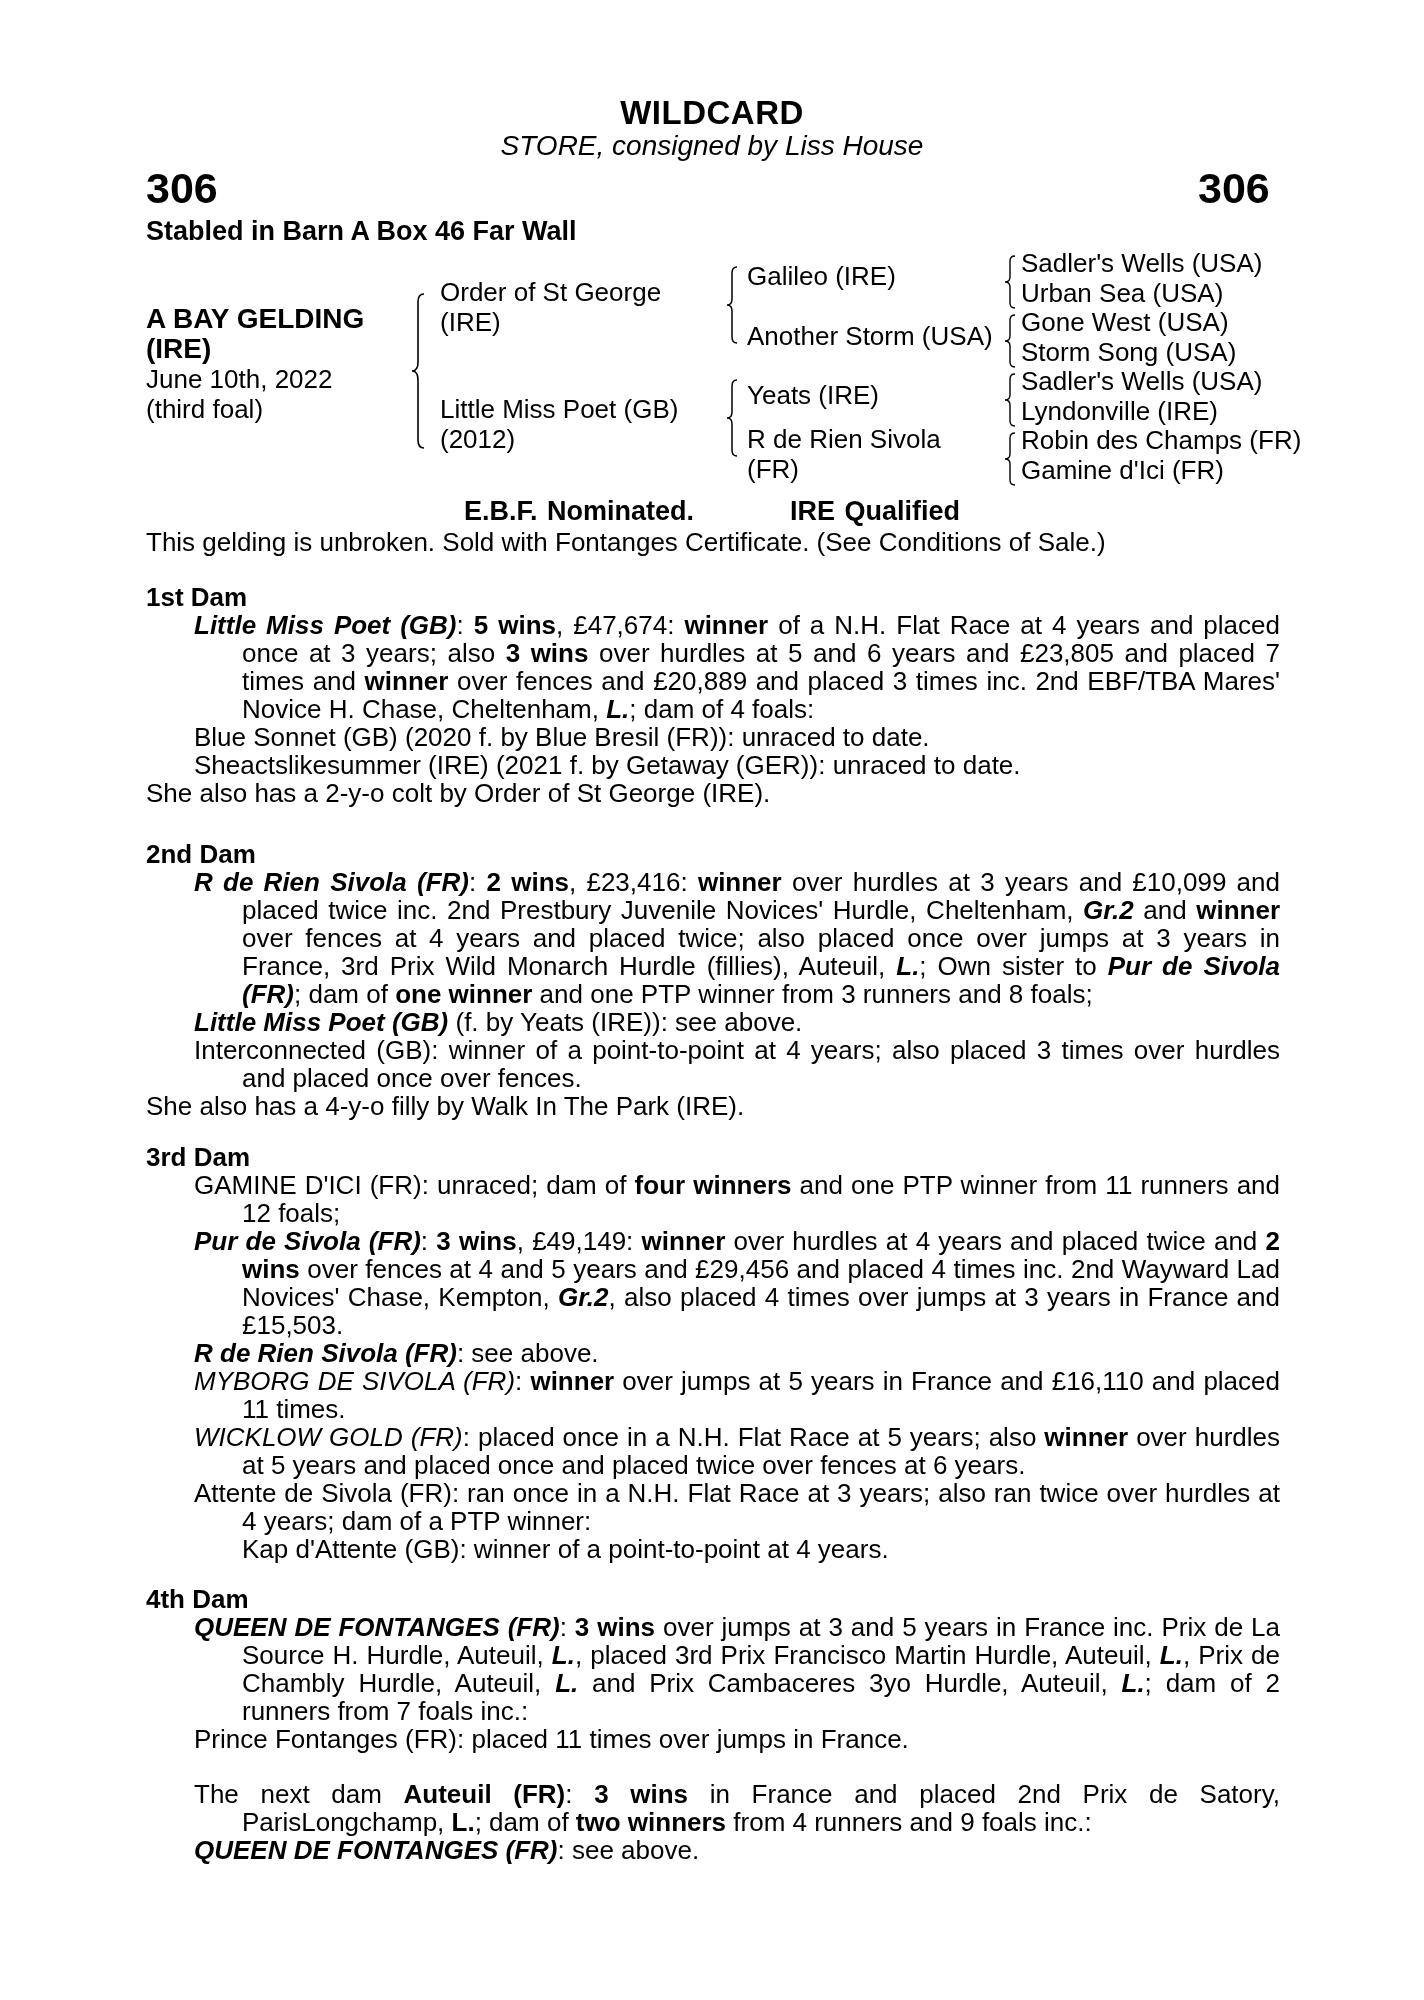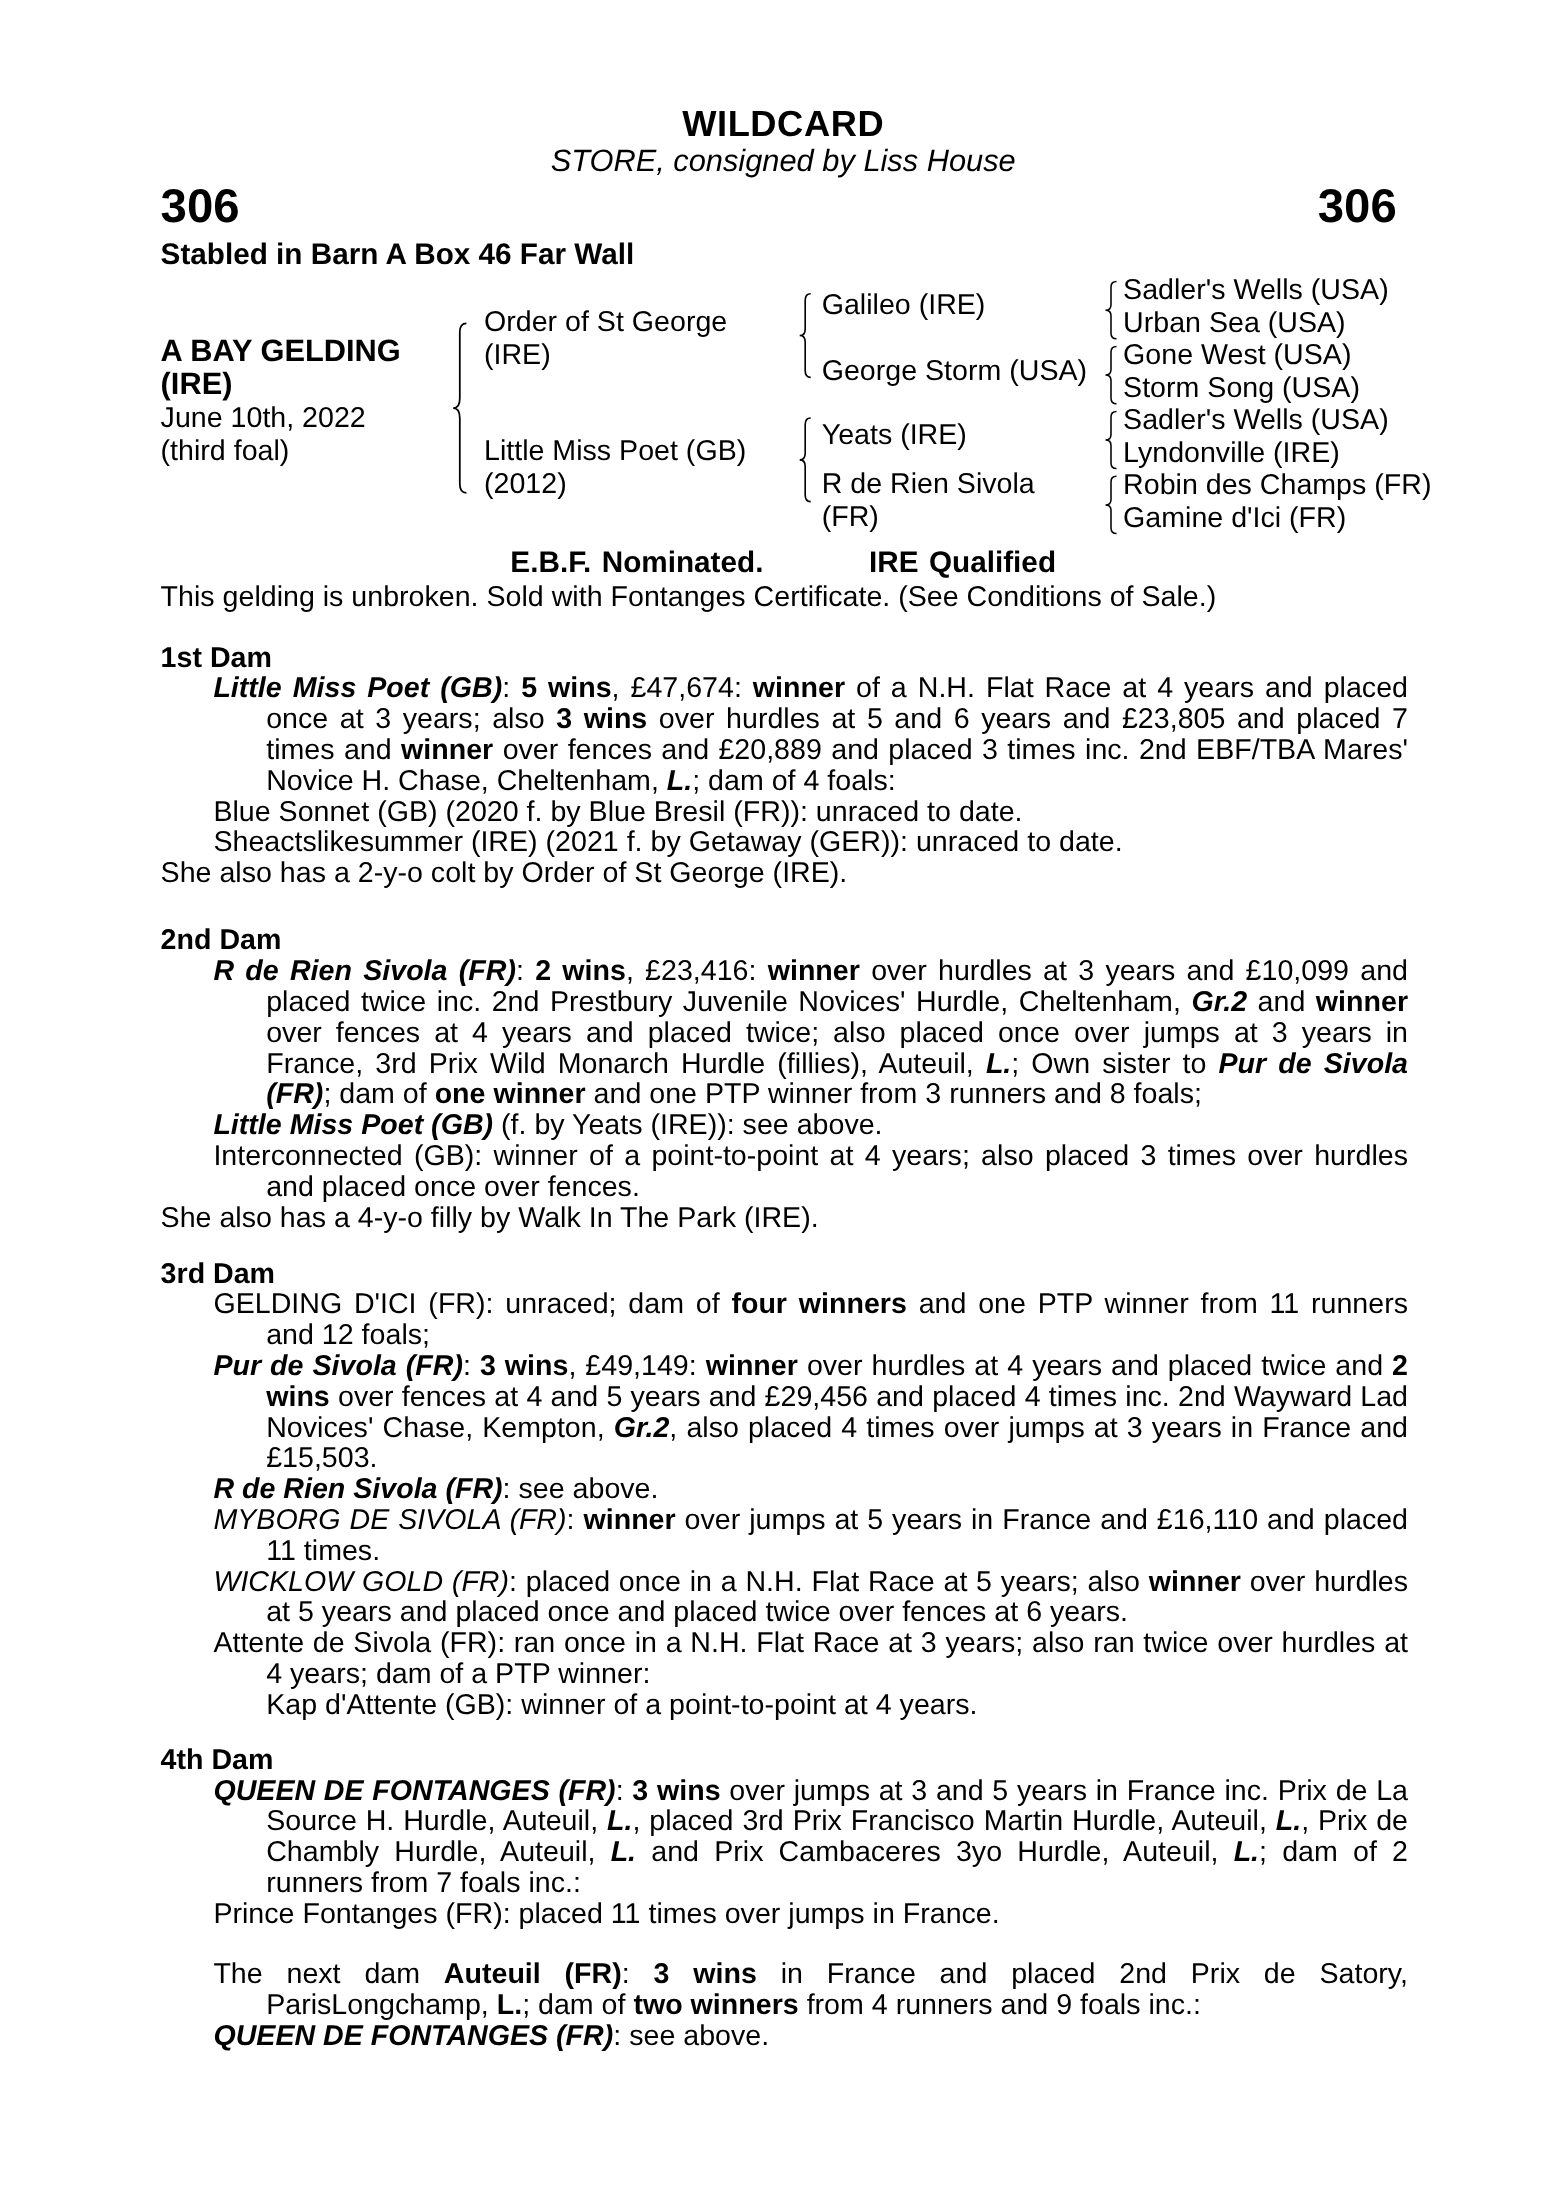--- a/index.html
+++ b/index.html
@@ -66,21 +66,21 @@
     <div>Little Miss Poet (GB)</div>
     <div>(2012)</div>
   </div>
 
   <span class="brace" style="left:725px; top:265px;">
     <svg width="14" height="80" viewBox="0 0 14 80">
         <path d="M12 2 Q7 2 7 8 L7 34 Q7 40 2 40 Q7 40 7 46 L7 72 Q7 78 12 78" fill="none" stroke="#000" stroke-width="1.5"></path>
       </svg>
   </span>
   <div class="abs ped" style="left:747px; top:261px;">Galileo (IRE)</div>
-  <div class="abs ped" style="left:747px; top:321px;">George Storm (USA)</div>
+  <div class="abs ped" style="left:747px; top:321px;">Another Storm (USA)</div>
 
   <span class="brace" style="left:725px; top:378px;">
     <svg width="14" height="80" viewBox="0 0 14 80">
         <path d="M12 2 Q7 2 7 8 L7 34 Q7 40 2 40 Q7 40 7 46 L7 72 Q7 78 12 78" fill="none" stroke="#000" stroke-width="1.5"></path>
       </svg>
   </span>
   <div class="abs ped" style="left:747px; top:380px;">Yeats (IRE)</div>
   <div class="abs ped" style="left:747px; top:424px;">
     <div>R de Rien Sivola</div>
     <div>(FR)</div>
@@ -135,21 +135,21 @@
 <div class="abs body-block" style="top:840px;">
   <div class="h">2nd Dam</div>
   <div class="p"><span class="bi">R de Rien Sivola (FR)</span><span>: </span><span class="b">2 wins</span><span>, £23,416: </span><span class="b">winner</span><span> over hurdles at 3 years and £10,099 and placed twice inc. 2nd Prestbury Juvenile Novices' Hurdle, Cheltenham, </span><span class="bi">Gr.2</span><span> and </span><span class="b">winner</span><span> over fences at 4 years and placed twice; also placed once over jumps at 3 years in France, 3rd Prix Wild Monarch Hurdle (fillies), Auteuil, </span><span class="bi">L.</span><span>; Own sister to </span><span class="bi">Pur de Sivola (FR)</span><span>; dam of </span><span class="b">one winner</span><span> and one PTP winner from 3 runners and 8 foals;</span></div>
   <div class="line-indent"><span class="bi">Little Miss Poet (GB)</span><span> (f. by Yeats (IRE)): see above.</span></div>
   <div class="p i1">Interconnected (GB): winner of a point-to-point at 4 years; also placed 3 times over hurdles and placed once over fences.</div>
   <div>She also has a 4-y-o filly by Walk In The Park (IRE).</div>
 </div>
 
 <div class="abs body-block" style="top:1143px;">
   <div class="h">3rd Dam</div>
-  <div class="p"><span>GELDING D'ICI (FR): unraced; dam of </span><span class="b">four winners</span><span> and one PTP winner from 11 runners and 12 foals;</span></div>
+  <div class="p"><span>GAMINE D'ICI (FR): unraced; dam of </span><span class="b">four winners</span><span> and one PTP winner from 11 runners and 12 foals;</span></div>
   <div class="p i1"><span class="bi">Pur de Sivola (FR)</span><span>: </span><span class="b">3 wins</span><span>, £49,149: </span><span class="b">winner</span><span> over hurdles at 4 years and placed twice and </span><span class="b">2 wins</span><span> over fences at 4 and 5 years and £29,456 and placed 4 times inc. 2nd Wayward Lad Novices' Chase, Kempton, </span><span class="bi">Gr.2</span><span>, also placed 4 times over jumps at 3 years in France and £15,503.</span></div>
   <div class="line-indent"><span class="bi">R de Rien Sivola (FR)</span><span>: see above.</span></div>
   <div class="p i1"><span class="it">MYBORG DE SIVOLA (FR)</span><span>: </span><span class="b">winner</span><span> over jumps at 5 years in France and £16,110 and placed 11 times.</span></div>
   <div class="p i1"><span class="it">WICKLOW GOLD (FR)</span><span>: placed once in a N.H. Flat Race at 5 years; also </span><span class="b">winner</span><span> over hurdles at 5 years and placed once and placed twice over fences at 6 years.</span></div>
   <div class="p i1">Attente de Sivola (FR): ran once in a N.H. Flat Race at 3 years; also ran twice over hurdles at 4 years; dam of a PTP winner:</div>
   <div class="line-indent2">Kap d'Attente (GB): winner of a point-to-point at 4 years.</div>
 </div>
 
 <div class="abs body-block" style="top:1585px;">
   <div class="h">4th Dam</div>

